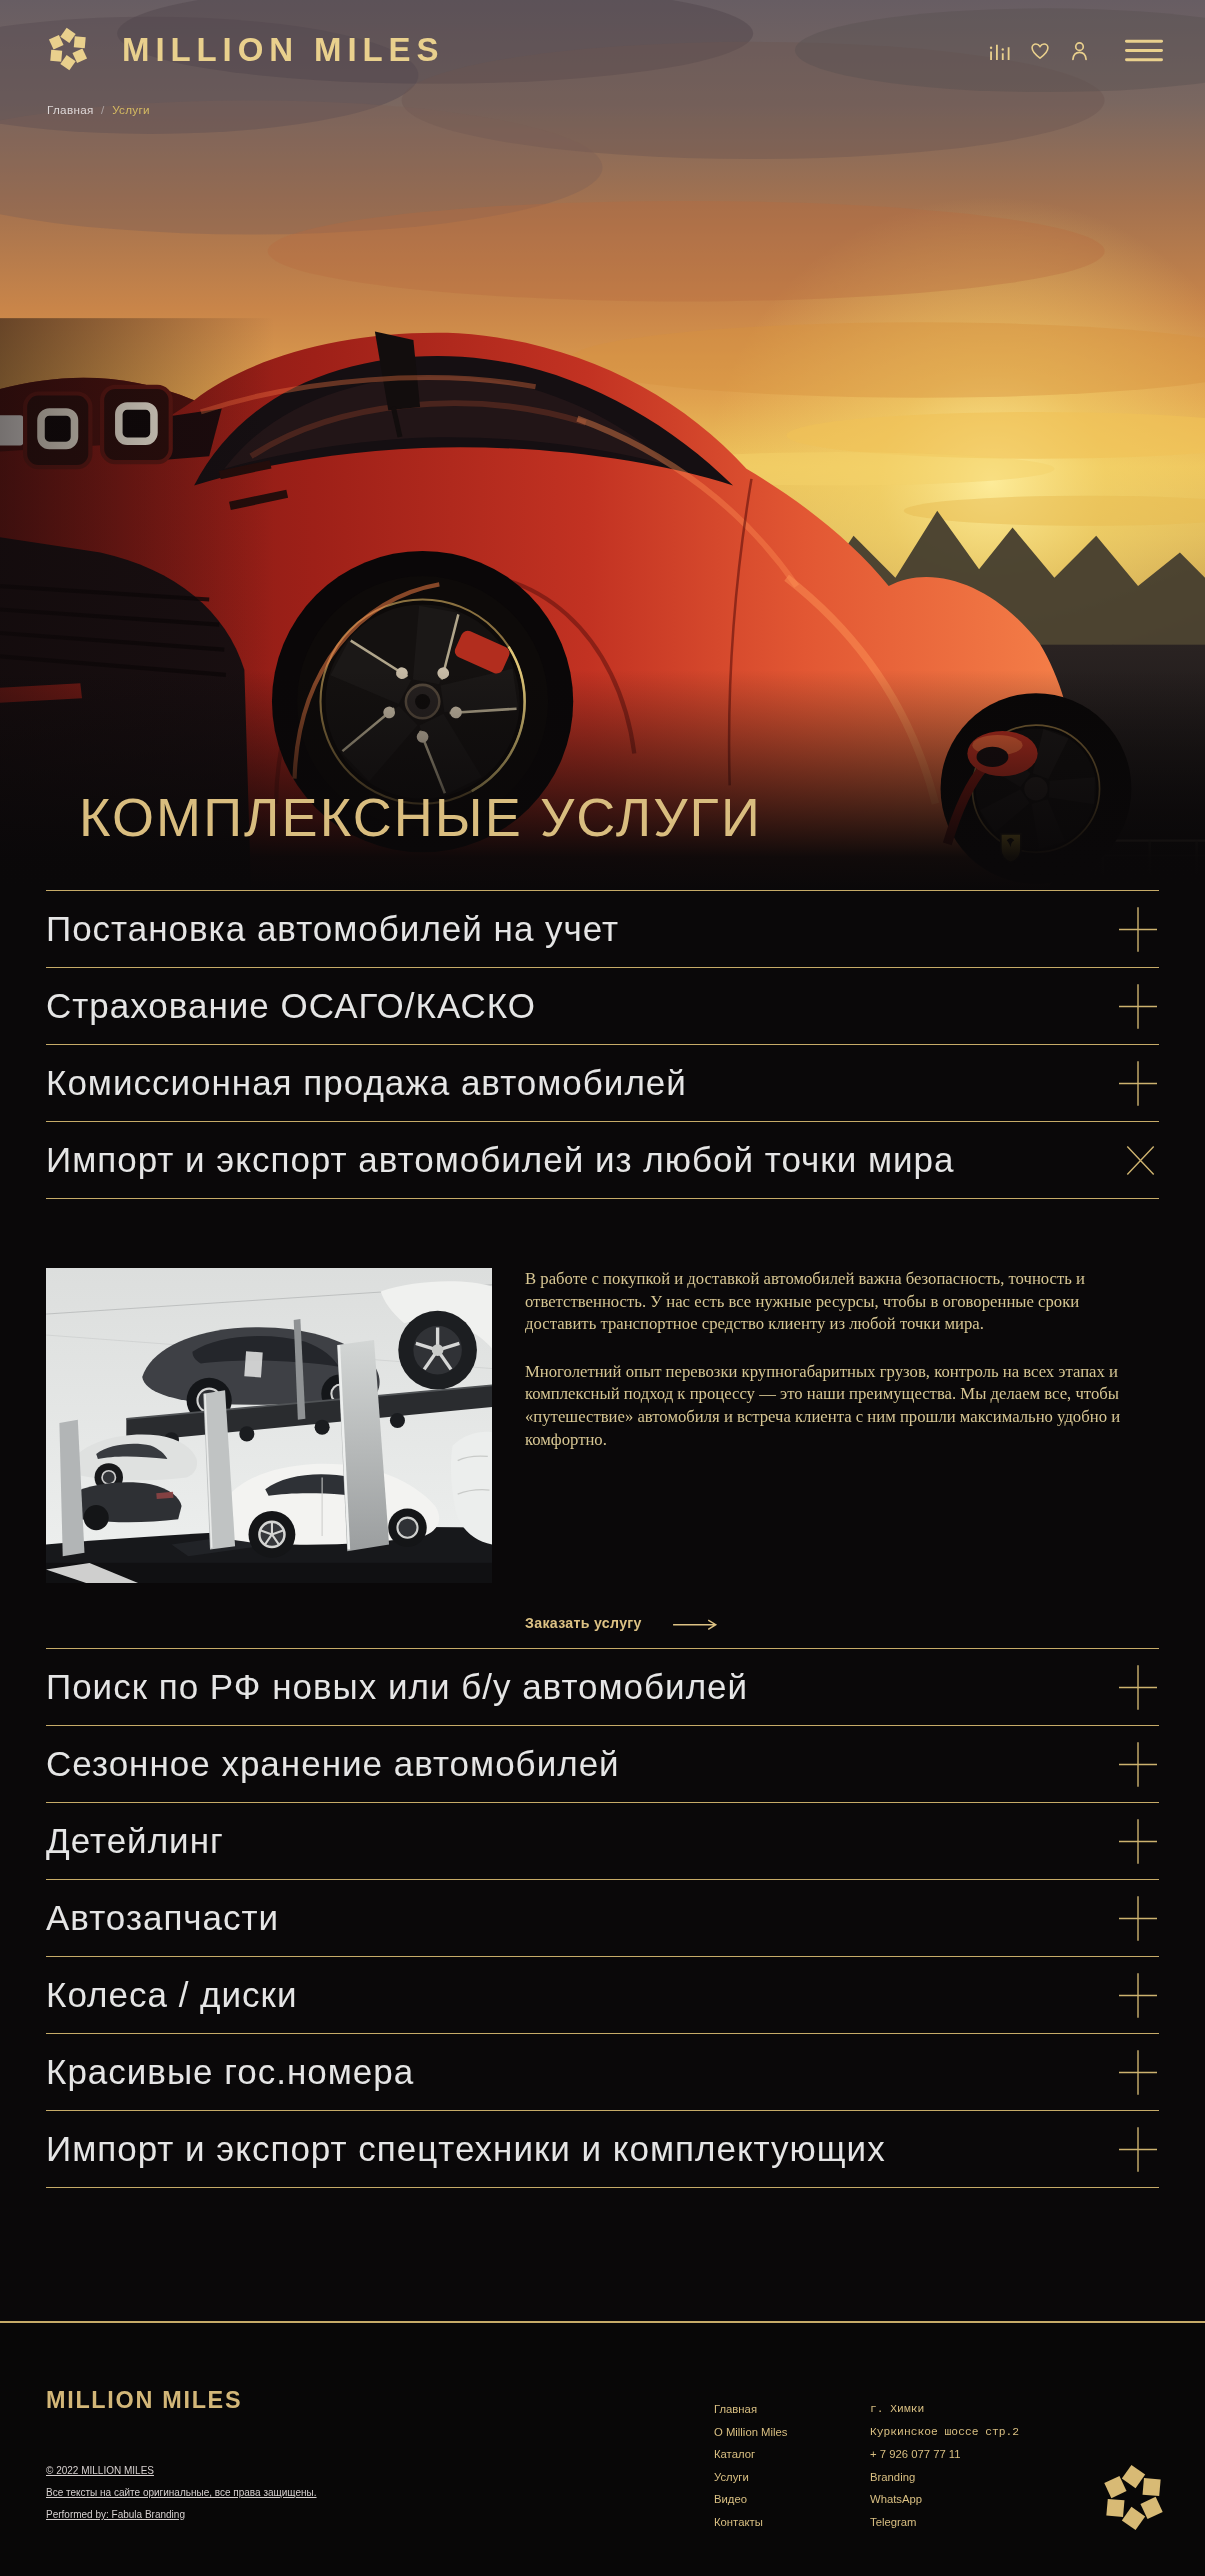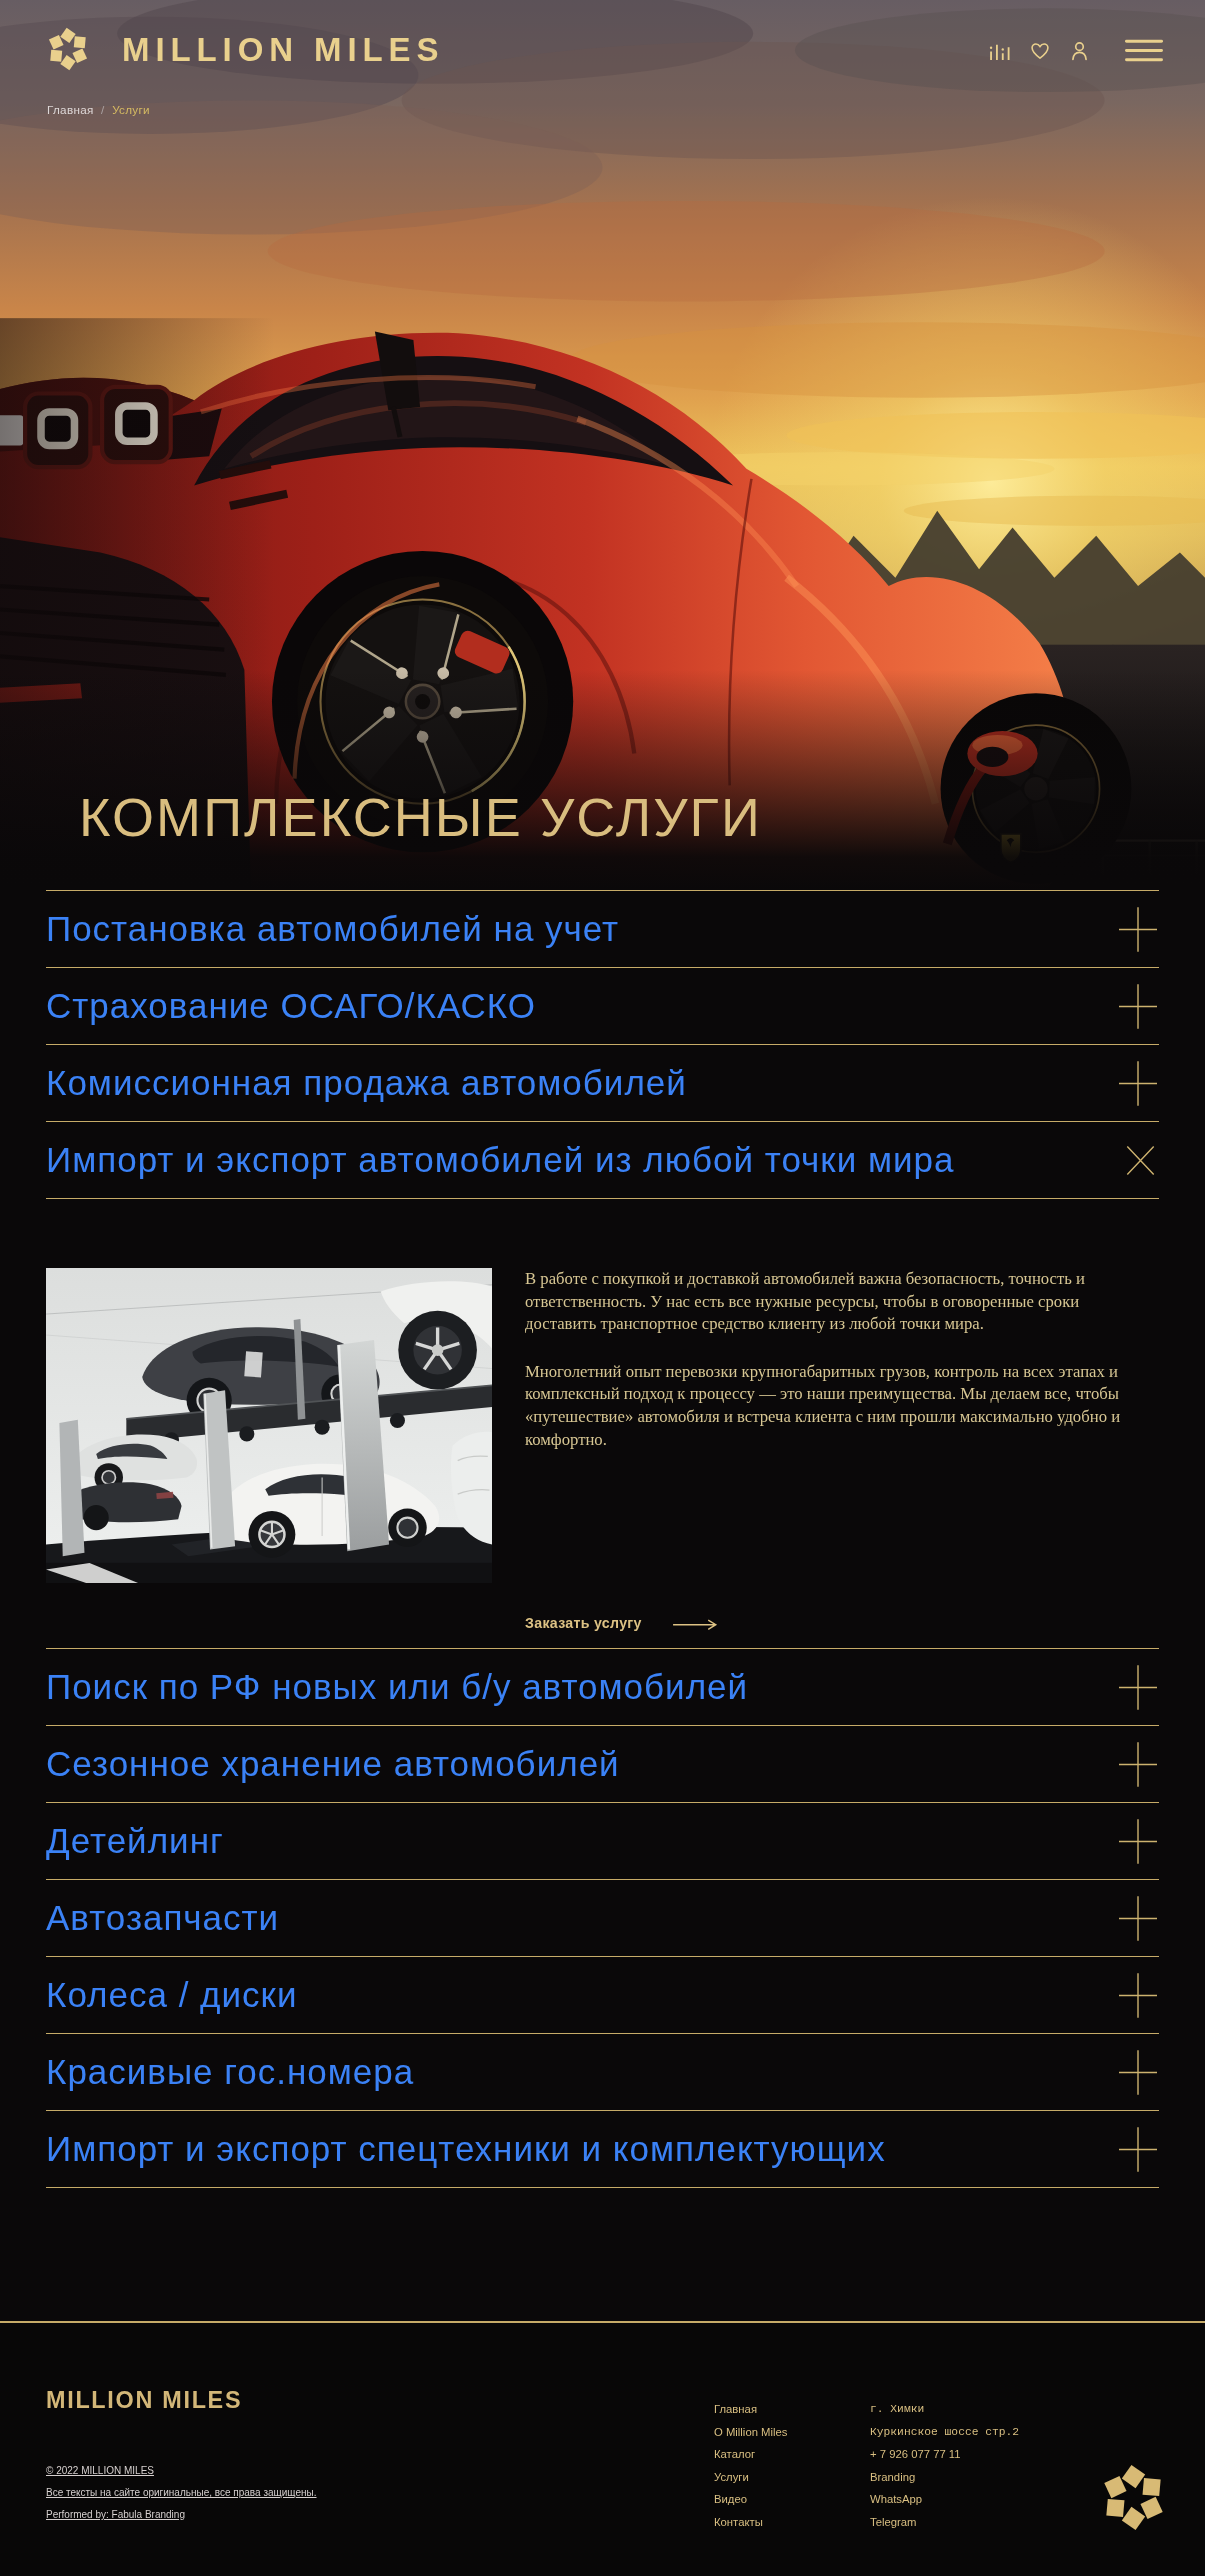--- a/index.html
+++ b/index.html
@@ -32,21 +32,21 @@
   
   .accordion{
     position:absolute;top:890px;left:46px;width:1113px;
     border-top:1.7px solid #c6ab68;z-index:4;
   }
   .acc-item{
     height:76px;border-bottom:1.7px solid #c6ab68;
     display:flex;align-items:center;justify-content:space-between;cursor:pointer;
   }
   .acc-label{
-    font-size:35px;font-weight:400;letter-spacing:1px;color:#3b82f6;white-space:nowrap;
+    font-size:35px;font-weight:400;letter-spacing:1px;color:#e5e5e5;white-space:nowrap;
   }
   .acc-icon{display:block;flex:none;margin-right:1.7px;}
   .acc-panel{
     box-sizing:border-box;height:450px;border-bottom:1.7px solid #c6ab68;
     padding:69px 0 0 0;display:flex;
   }
   .panel-img{width:446px;height:315px;flex:none;display:block;}
   .panel-text{margin-left:33px;width:629px;display:flex;flex-direction:column;}
   .panel-text p{margin:0 0 25px 0;font-size:16.7px;line-height:22.6px;color:#d7c693;font-family:Liberation Serif, serif;}
   .cta{

